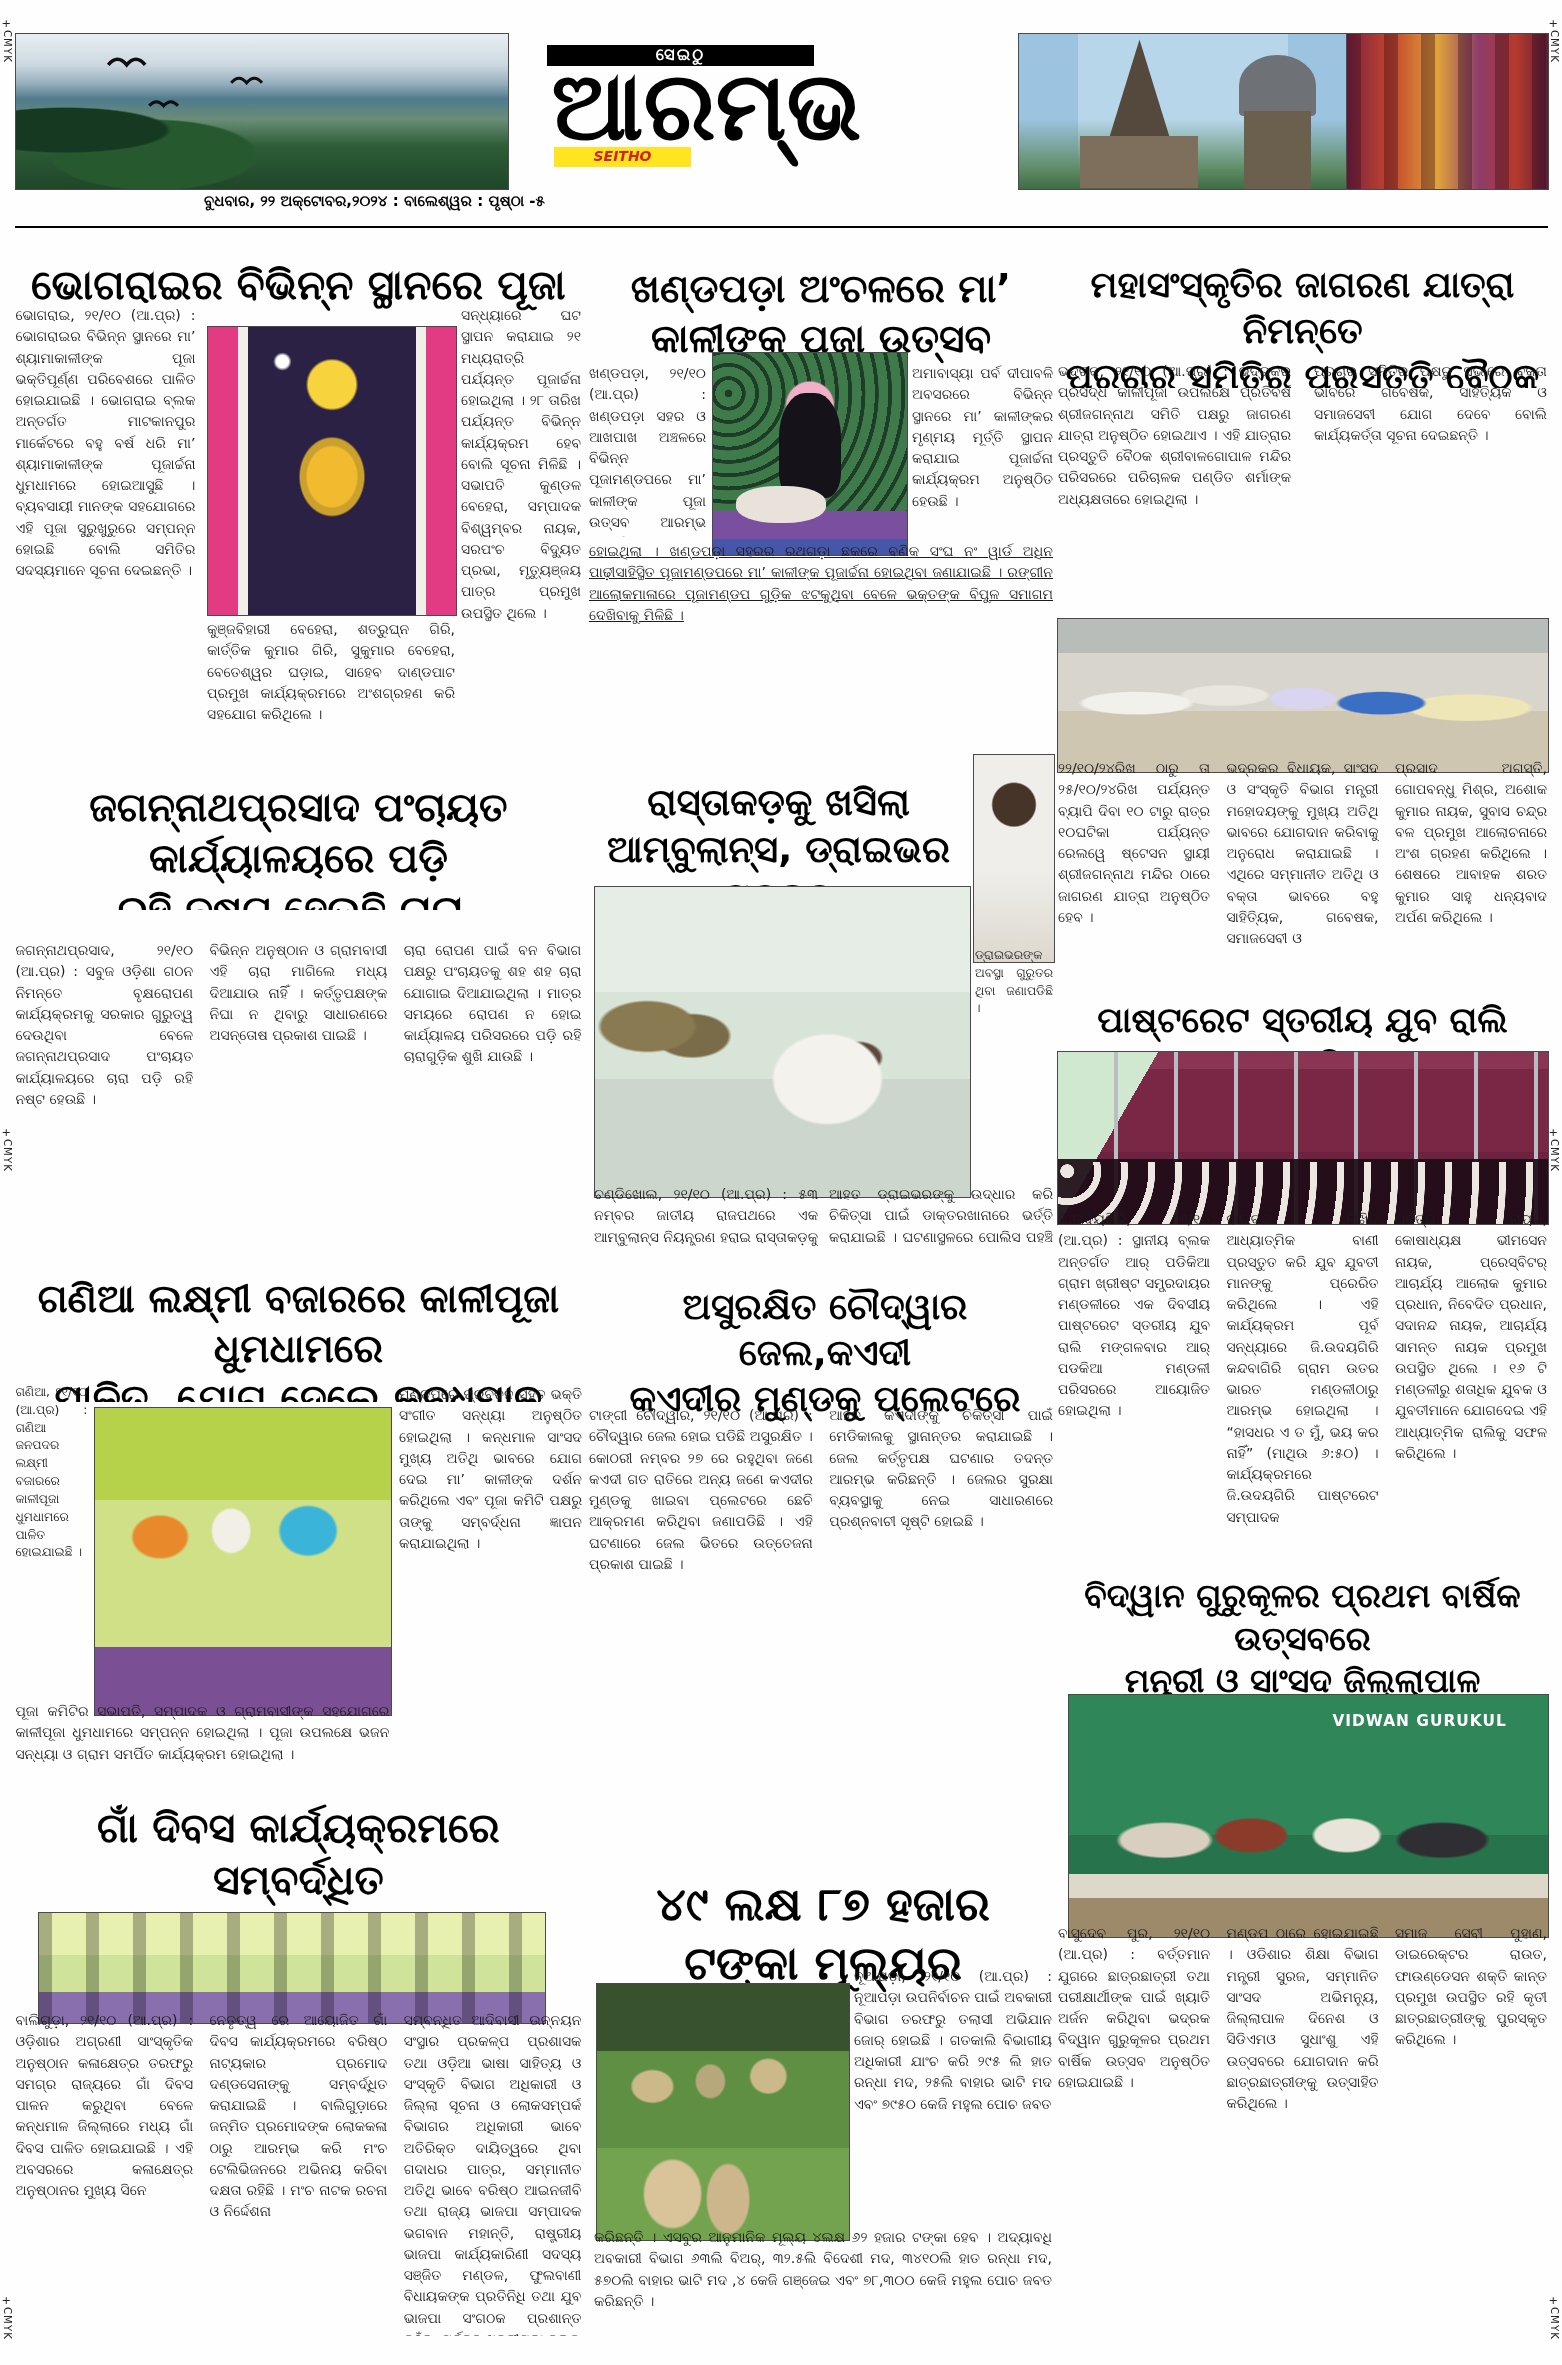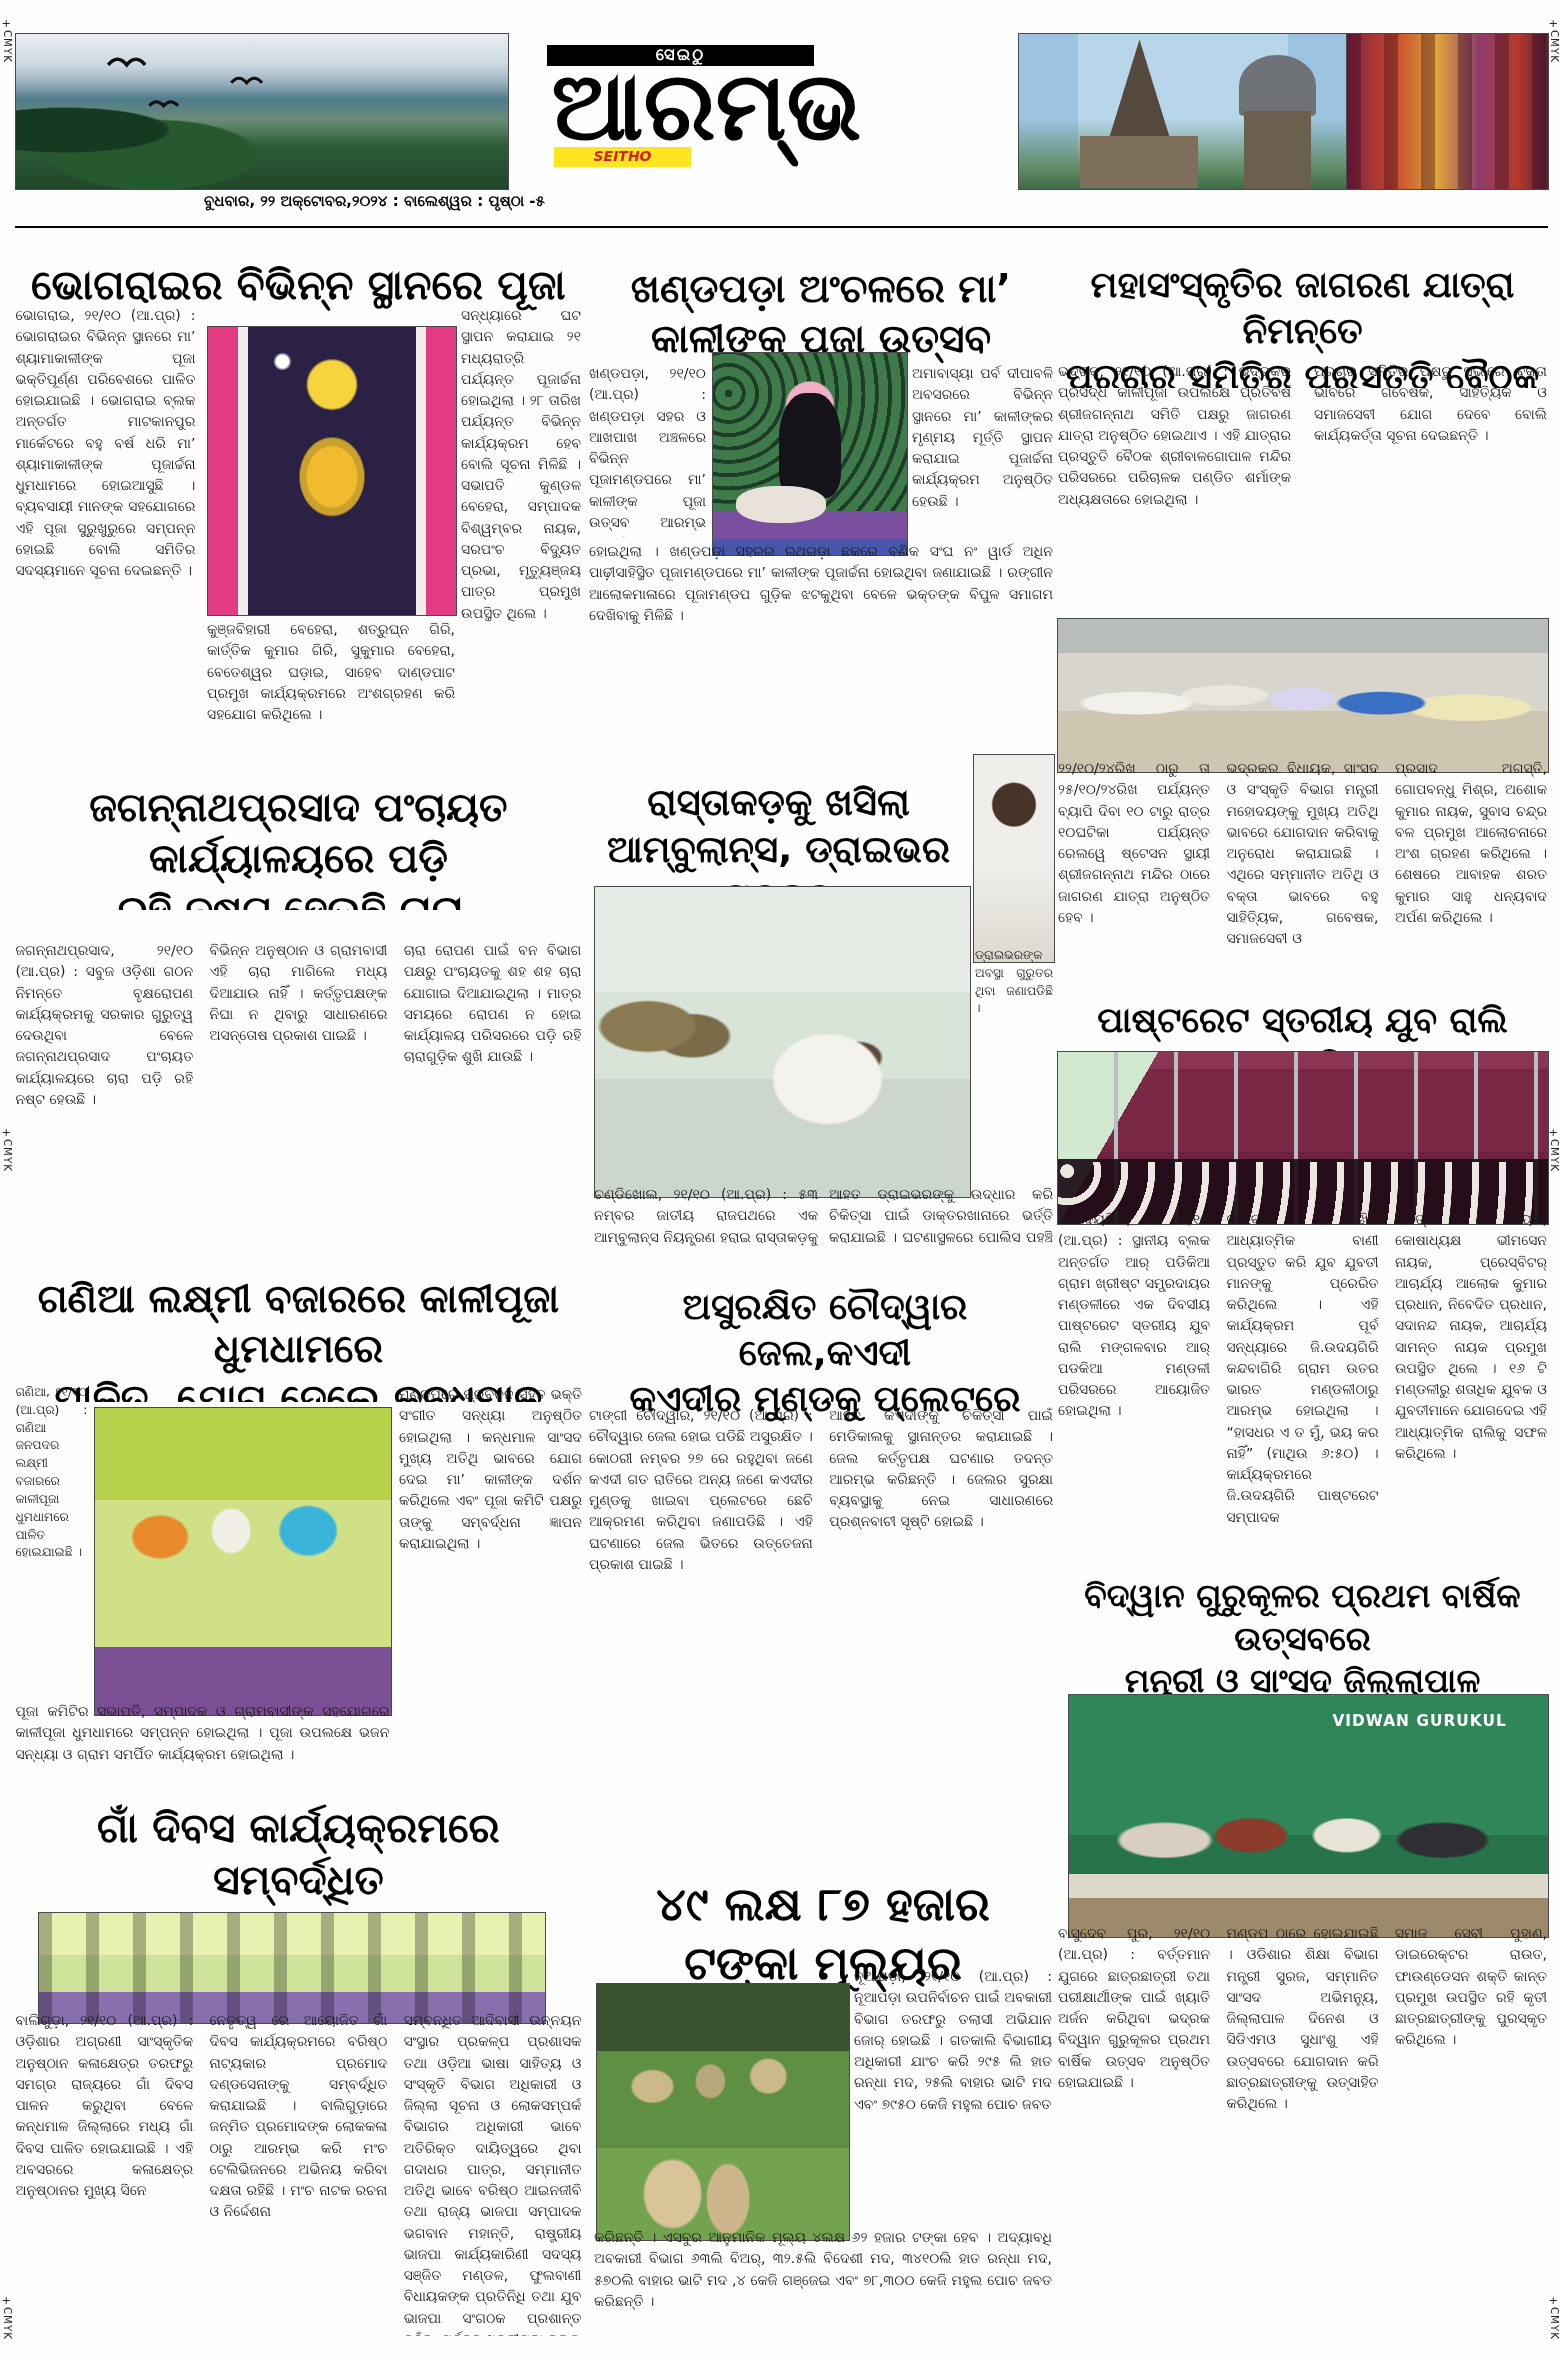--- a/index.html
+++ b/index.html
@@ -187,21 +187,21 @@
     <h2 class="hl abs" style="left:589px;top:232px;width:464px;height:126px;font-size:39px;">
       <span class="l">ଖଣ୍ଡପଡ଼ା ଅଂଚଳରେ ମା’</span>
       <span class="l">କାଳୀଙ୍କ ପୂଜା ଉତ୍ସବ</span>
     </h2>
     <div class="bcol abs" style="left:589px;top:363px;width:117px;height:174px;">ଖଣ୍ଡପଡ଼ା, ୨୧/୧୦ (ଆ.ପ୍ର) : ଖଣ୍ଡପଡ଼ା ସହର ଓ ଆଖପାଖ ଅଞ୍ଚଳରେ ବିଭିନ୍ନ ପୂଜାମଣ୍ଡପରେ ମା’ କାଳୀଙ୍କ ପୂଜା ଉତ୍ସବ ଆରମ୍ଭ ହୋଇଛି ।</div>
     <div class="photo p-kali" style="left:712px;top:332px;width:194px;height:202px;">
       <div class="kfig"></div>
       <div class="kly"></div>
     </div>
     <div class="bcol abs" style="left:912px;top:363px;width:141px;height:174px;">ଅମାବାସ୍ୟା ପର୍ବ ଦୀପାବଳି ଅବସରରେ ବିଭିନ୍ନ ସ୍ଥାନରେ ମା’ କାଳୀଙ୍କର ମୃଣ୍ମୟ ମୂର୍ତ୍ତି ସ୍ଥାପନ କରାଯାଇ ପୂଜାର୍ଚ୍ଚନା କାର୍ଯ୍ୟକ୍ରମ ଅନୁଷ୍ଠିତ ହେଉଛି ।</div>
-    <div class="bcol abs" style="left:589px;top:541px;width:464px;height:200px;">ହୋଇଥିଲା । ଖଣ୍ଡପଡ଼ା ସହରର ରଥଗଡ଼ା ଛକରେ ବଣିକ ସଂଘ ନଂ ୱାର୍ଡ ଅଧିନ ପାଢ଼ୀସାହିସ୍ଥିତ ପୂଜାମଣ୍ଡପରେ ମା’ କାଳୀଙ୍କ ପୂଜାର୍ଚ୍ଚନା ହୋଇଥିବା ଜଣାଯାଇଛି । ରଙ୍ଗୀନ ଆଲୋକମାଳାରେ ପୂଜାମଣ୍ଡପ ଗୁଡ଼ିକ ଝଟକୁଥିବା ବେଳେ ଭକ୍ତଙ୍କ ବିପୁଳ ସମାଗମ ଦେଖିବାକୁ ମିଳିଛି ।</div>
+    <div class="bcol abs" style="left:589px;top:541px;width:464px;height:200px;text-decoration:underline;">ହୋଇଥିଲା । ଖଣ୍ଡପଡ଼ା ସହରର ରଥଗଡ଼ା ଛକରେ ବଣିକ ସଂଘ ନଂ ୱାର୍ଡ ଅଧିନ ପାଢ଼ୀସାହିସ୍ଥିତ ପୂଜାମଣ୍ଡପରେ ମା’ କାଳୀଙ୍କ ପୂଜାର୍ଚ୍ଚନା ହୋଇଥିବା ଜଣାଯାଇଛି । ରଙ୍ଗୀନ ଆଲୋକମାଳାରେ ପୂଜାମଣ୍ଡପ ଗୁଡ଼ିକ ଝଟକୁଥିବା ବେଳେ ଭକ୍ତଙ୍କ ବିପୁଳ ସମାଗମ ଦେଖିବାକୁ ମିଳିଛି ।</div>
   </section>
 
   <section>
     <h2 class="hl abs" style="left:589px;top:748px;width:379px;height:126px;font-size:37px;">
       <span class="l">ରାସ୍ତାକଡ଼କୁ ଖସିଲା</span>
       <span class="l">ଆମ୍ବୁଲାନ୍ସ, ଡ୍ରାଇଭର ଗୁରୁତର</span>
     </h2>
     <div class="photo p-inset" style="left:973px;top:734px;width:80px;height:207px;"></div>
     <div class="bcol small abs" style="left:975px;top:947px;width:78px;height:220px;">ଡ୍ରାଇଭରଙ୍କ ଅବସ୍ଥା ଗୁରୁତର ଥିବା ଜଣାପଡିଛି ।</div>
     <div class="photo p-hospital" style="left:594px;top:866px;width:375px;height:310px;"></div>

